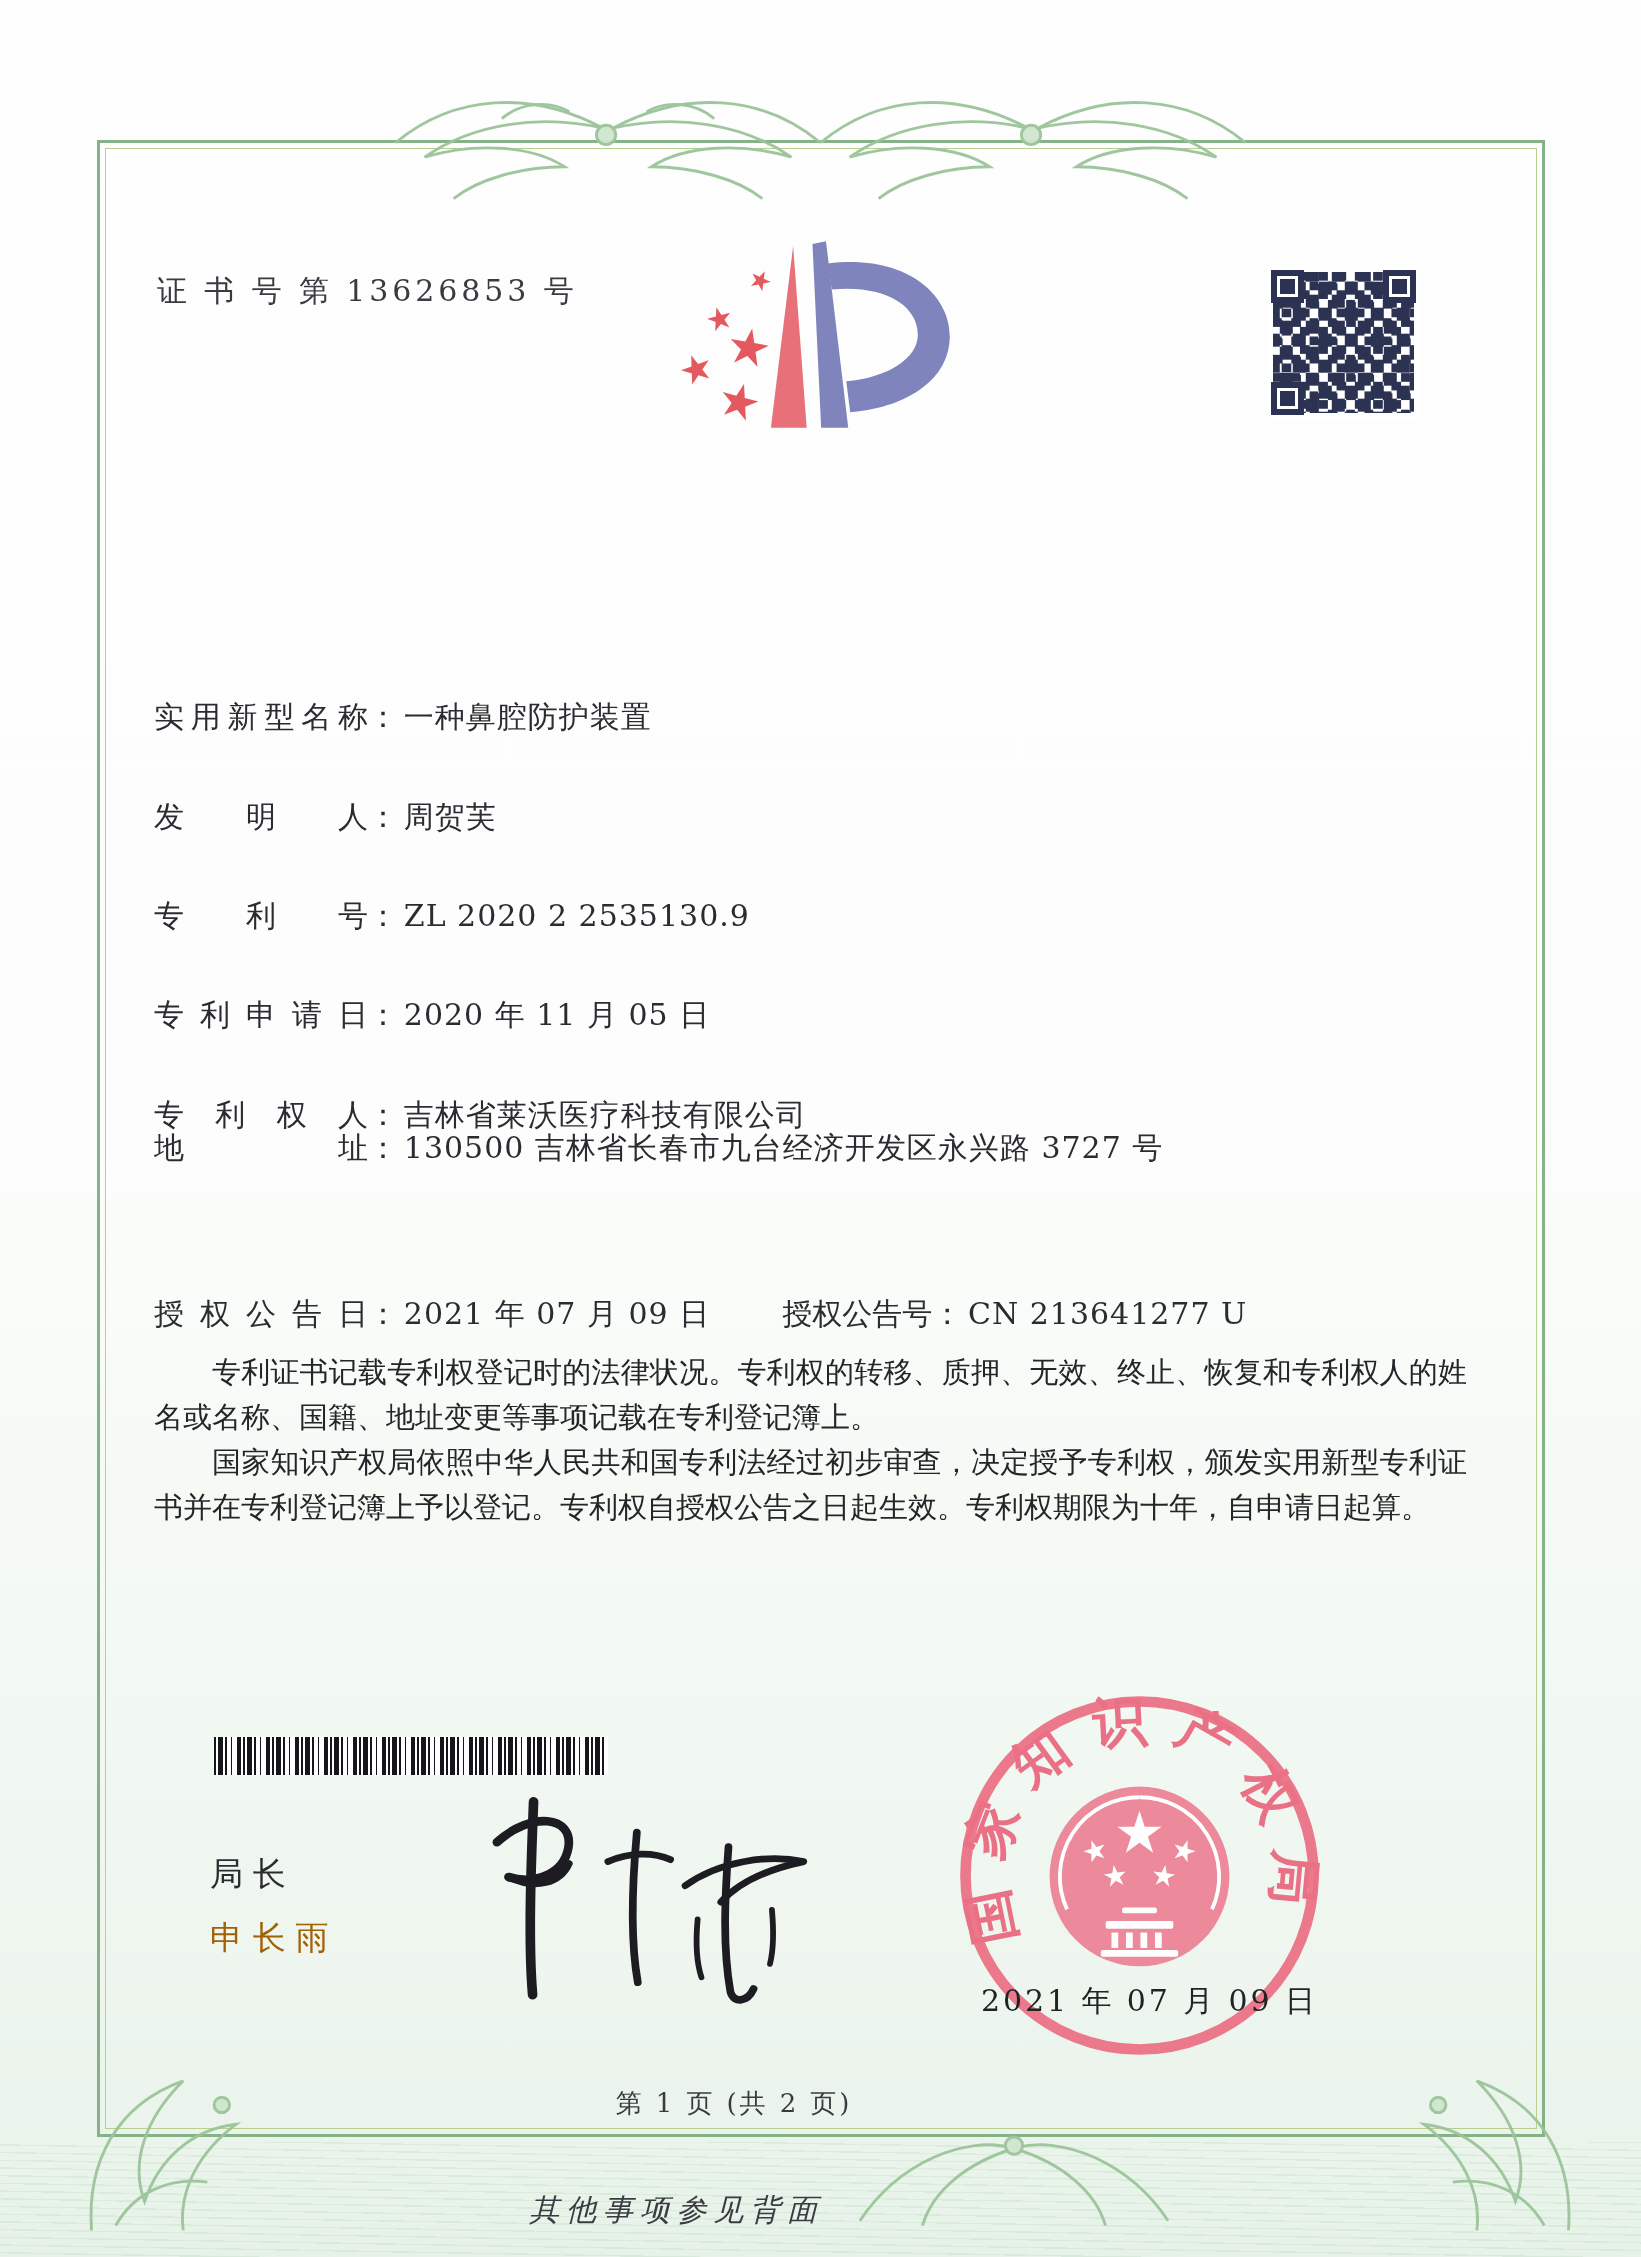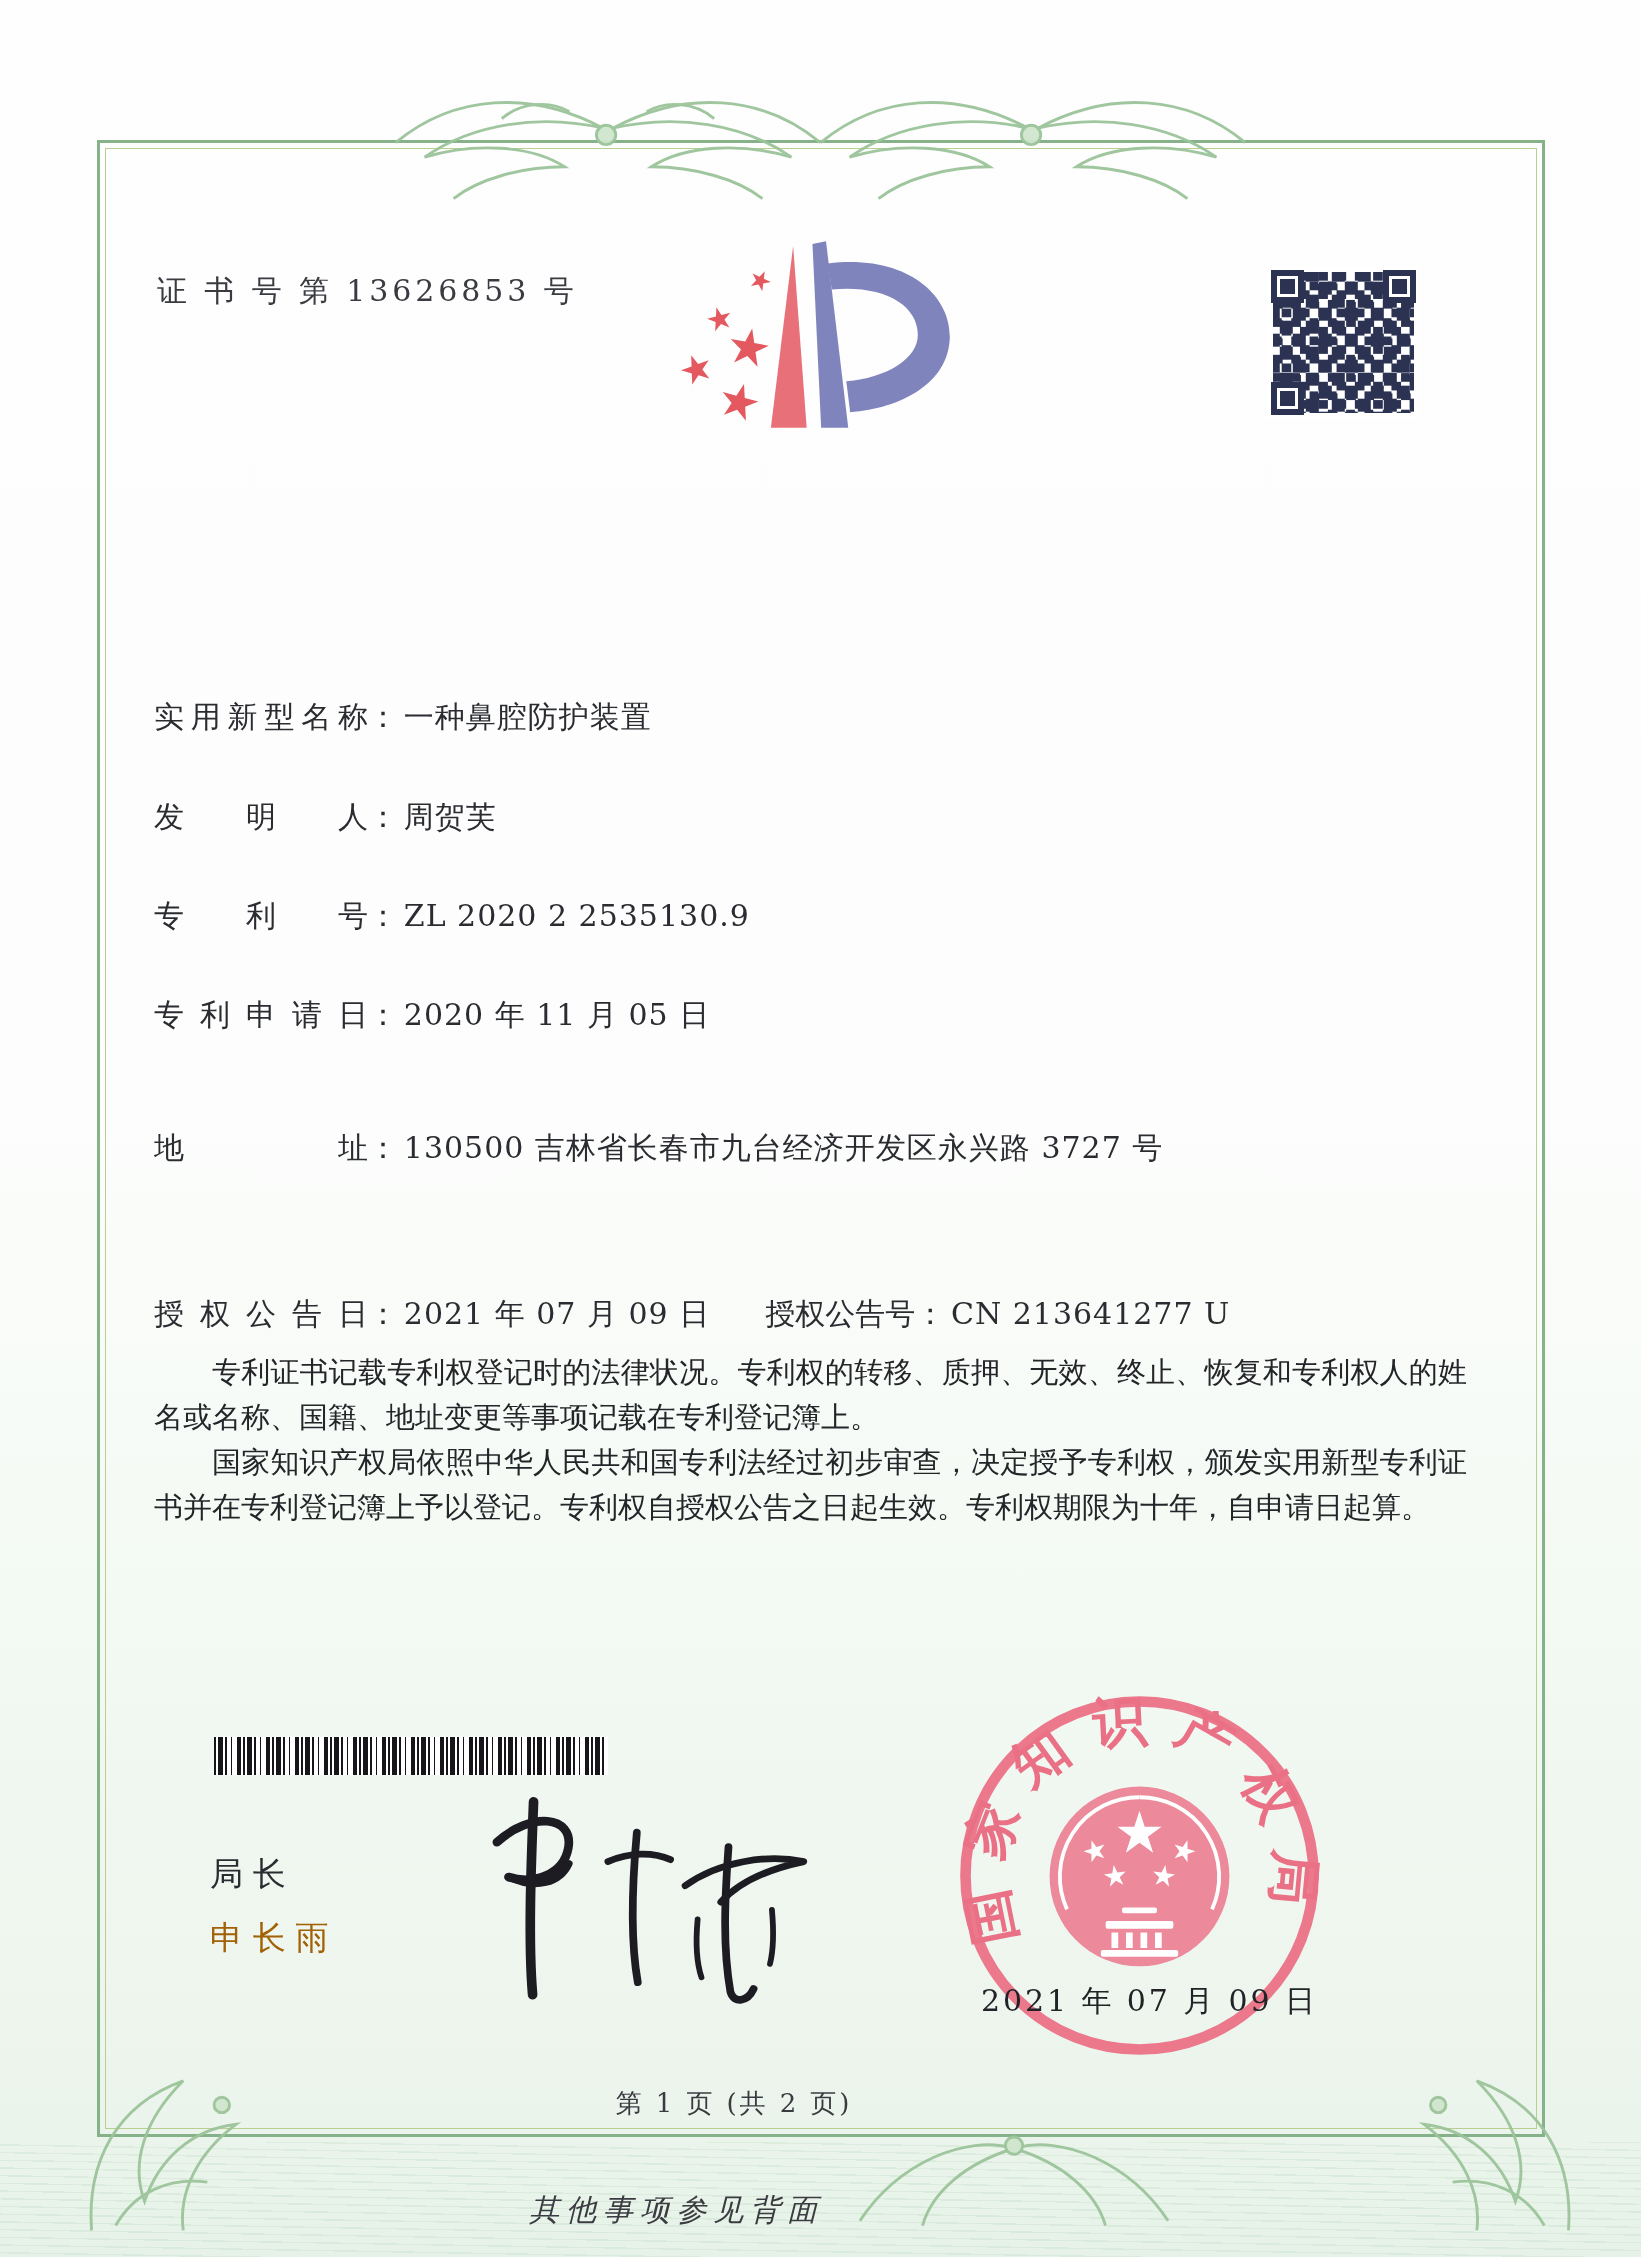--- a/index.html
+++ b/index.html
@@ -52,21 +52,21 @@
   .finder.tl{left:-1.9px;top:-1.9px;} .finder.tr{right:-1.9px;top:-1.9px;} .finder.bl{left:-1.9px;bottom:-1.9px;}
   .doc-title{
     position:absolute;left:97px;width:1448px;top:500px;text-align:center;
     font-size:73px;font-weight:600;letter-spacing:13.5px;color:#34353e;
   }
   
   .field-row{position:absolute;left:154px;font-size:30px;color:#2b2c31;white-space:nowrap;}
   .f-label{display:inline-block;width:214px;text-align:justify;text-align-last:justify;vertical-align:top;}
   .f-colon{display:inline-block;margin-right:5.8px;}
   .f-value{letter-spacing:1px;}
-  .auth-pair2{margin-left:55px;}
+  .auth-pair2{margin-left:72px;}
   .f-label-plain{display:inline-block;vertical-align:top;}
   
   .body-text{
     position:absolute;left:154px;top:1350px;width:1313px;
     font-size:29px;line-height:45px;color:#242529;text-align:justify;
   }
   .body-text p{margin:0;text-indent:2em;}
   
   .barcode{
     position:absolute;left:214px;top:1737px;width:394px;height:38px;
@@ -173,20 +173,23 @@
     <span class="f-label">实用新型名称</span><span class="f-colon">：</span><span class="f-value">一种鼻腔防护装置</span>
   </div>
   <div class="field-row" style="top:797px">
     <span class="f-label">发明人</span><span class="f-colon">：</span><span class="f-value">周贺芙</span>
   </div>
   <div class="field-row" style="top:896px">
     <span class="f-label">专利号</span><span class="f-colon">：</span><span class="f-value">ZL 2020 2 2535130.9</span>
   </div>
   <div class="field-row" style="top:995px">
     <span class="f-label">专利申请日</span><span class="f-colon">：</span><span class="f-value">2020 年 11 月 05 日</span>
+  </div>
+  <div class="field-row" style="top:1095px">
+    <span class="f-label">专利权人</span><span class="f-colon">：</span><span class="f-value">吉林省莱沃医疗科技有限公司</span>
   </div>
   <div class="field-row" style="top:1128px">
     <span class="f-label">地址</span><span class="f-colon">：</span><span class="f-value">130500 吉林省长春市九台经济开发区永兴路 3727 号</span>
   </div>
   <div class="field-row" style="top:1294px">
     <span class="f-label">授权公告日</span><span class="f-colon">：</span><span class="f-value">2021 年 07 月 09 日</span><span class="auth-pair2"><span class="f-label-plain">授权公告号</span><span class="f-colon">：</span><span class="f-value">CN 213641277 U</span></span>
   </div>
 
   <div class="body-text">
     <p>专利证书记载专利权登记时的法律状况。专利权的转移、质押、无效、终止、恢复和专利权人的姓名或名称、国籍、地址变更等事项记载在专利登记簿上。</p>

